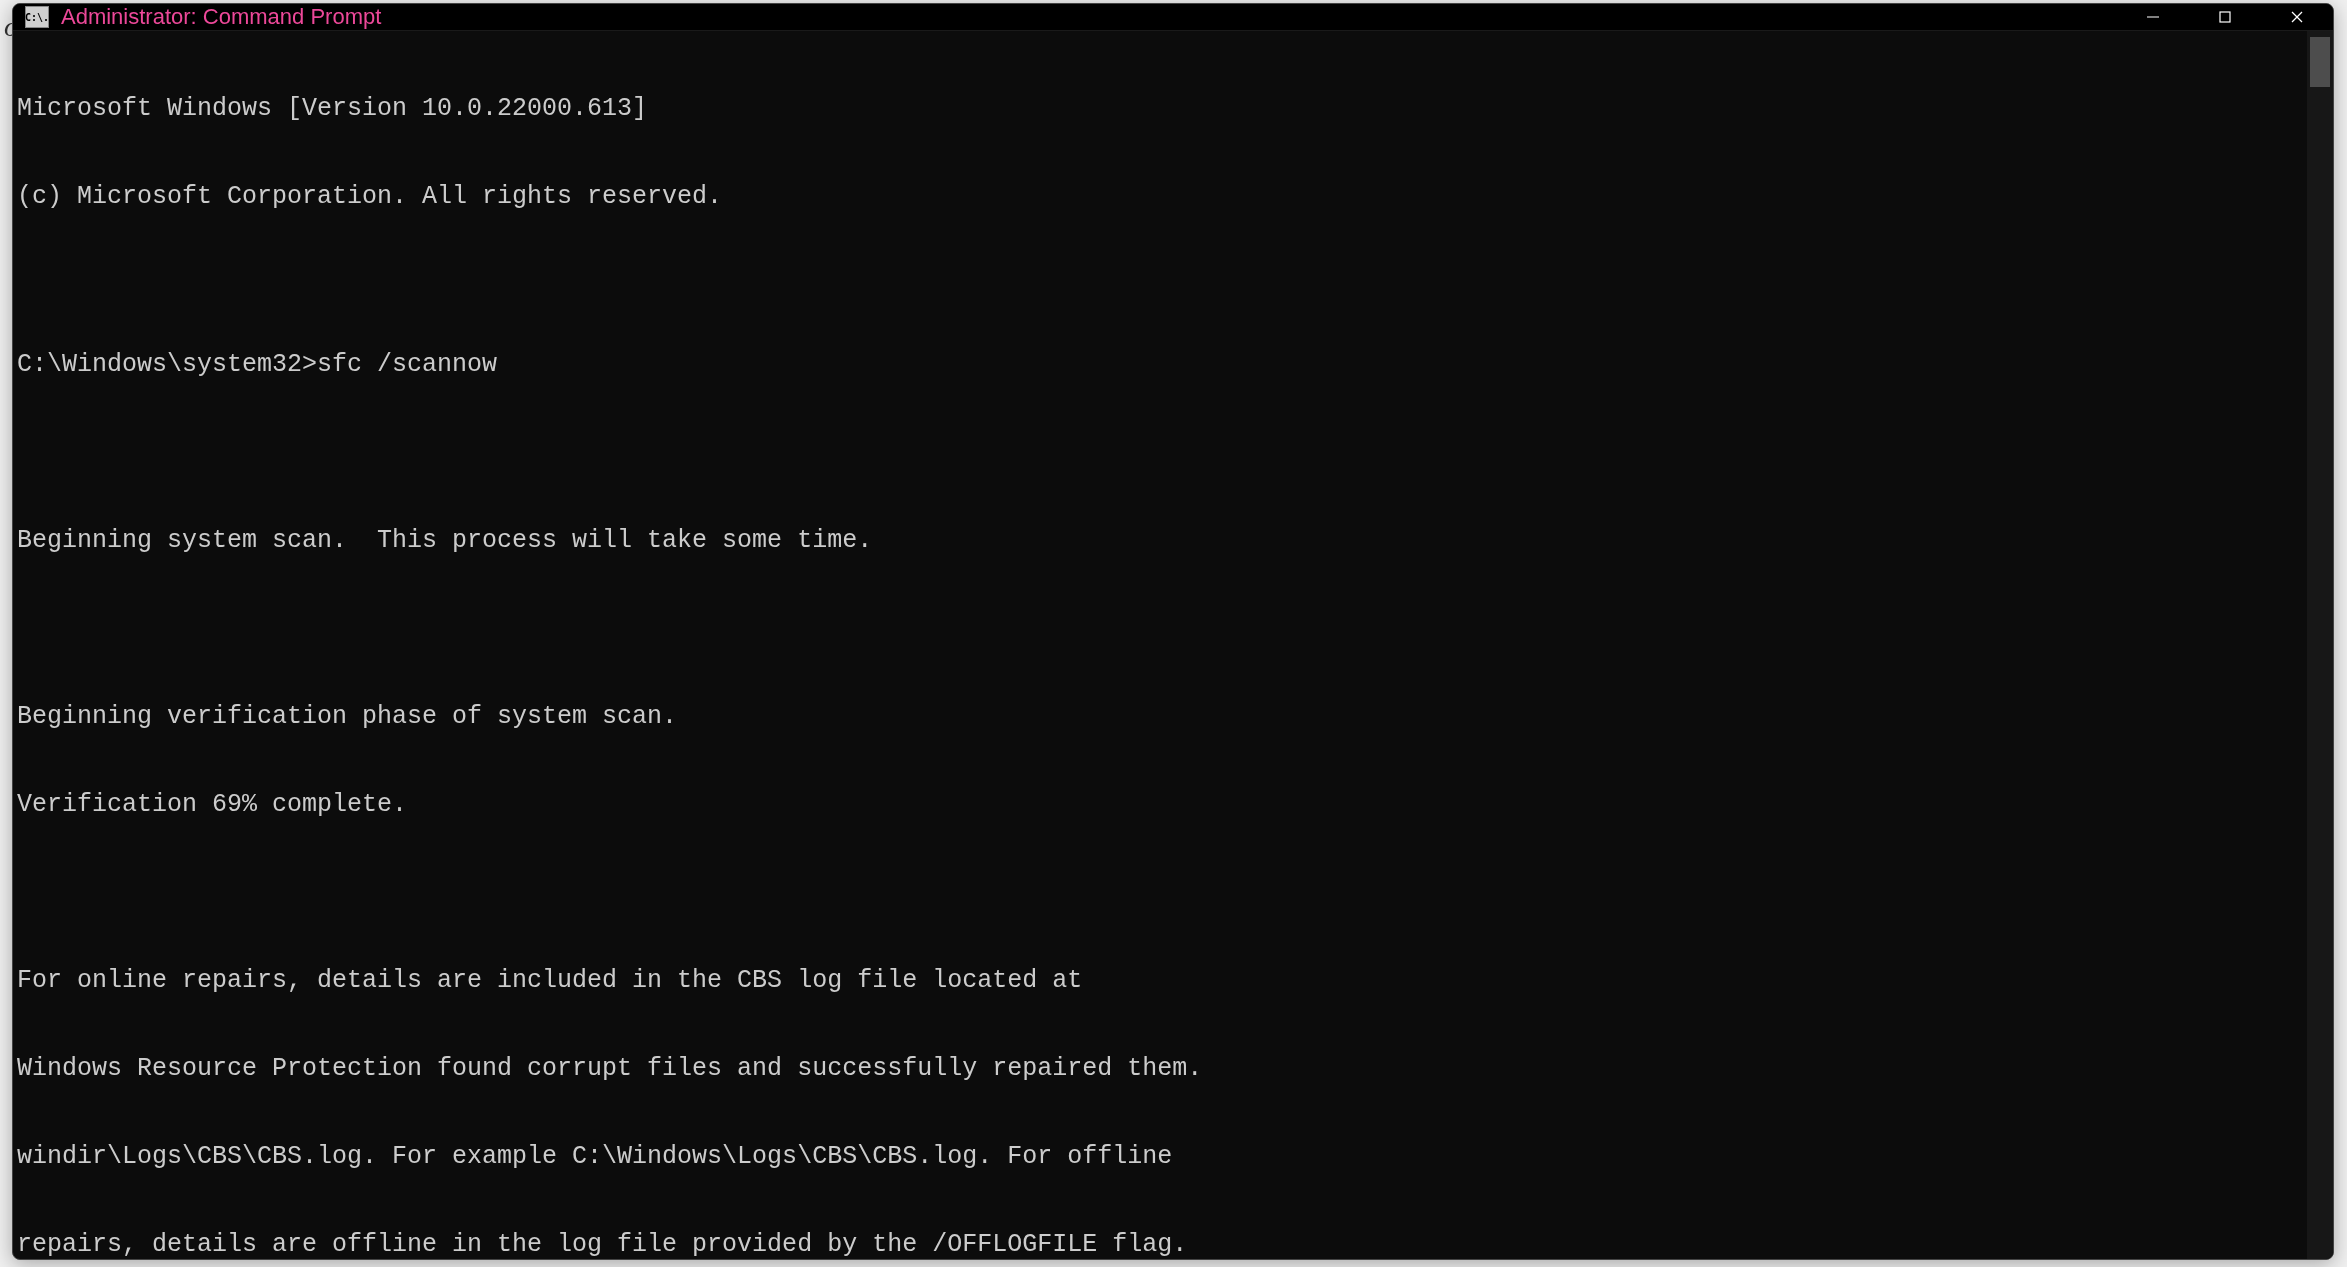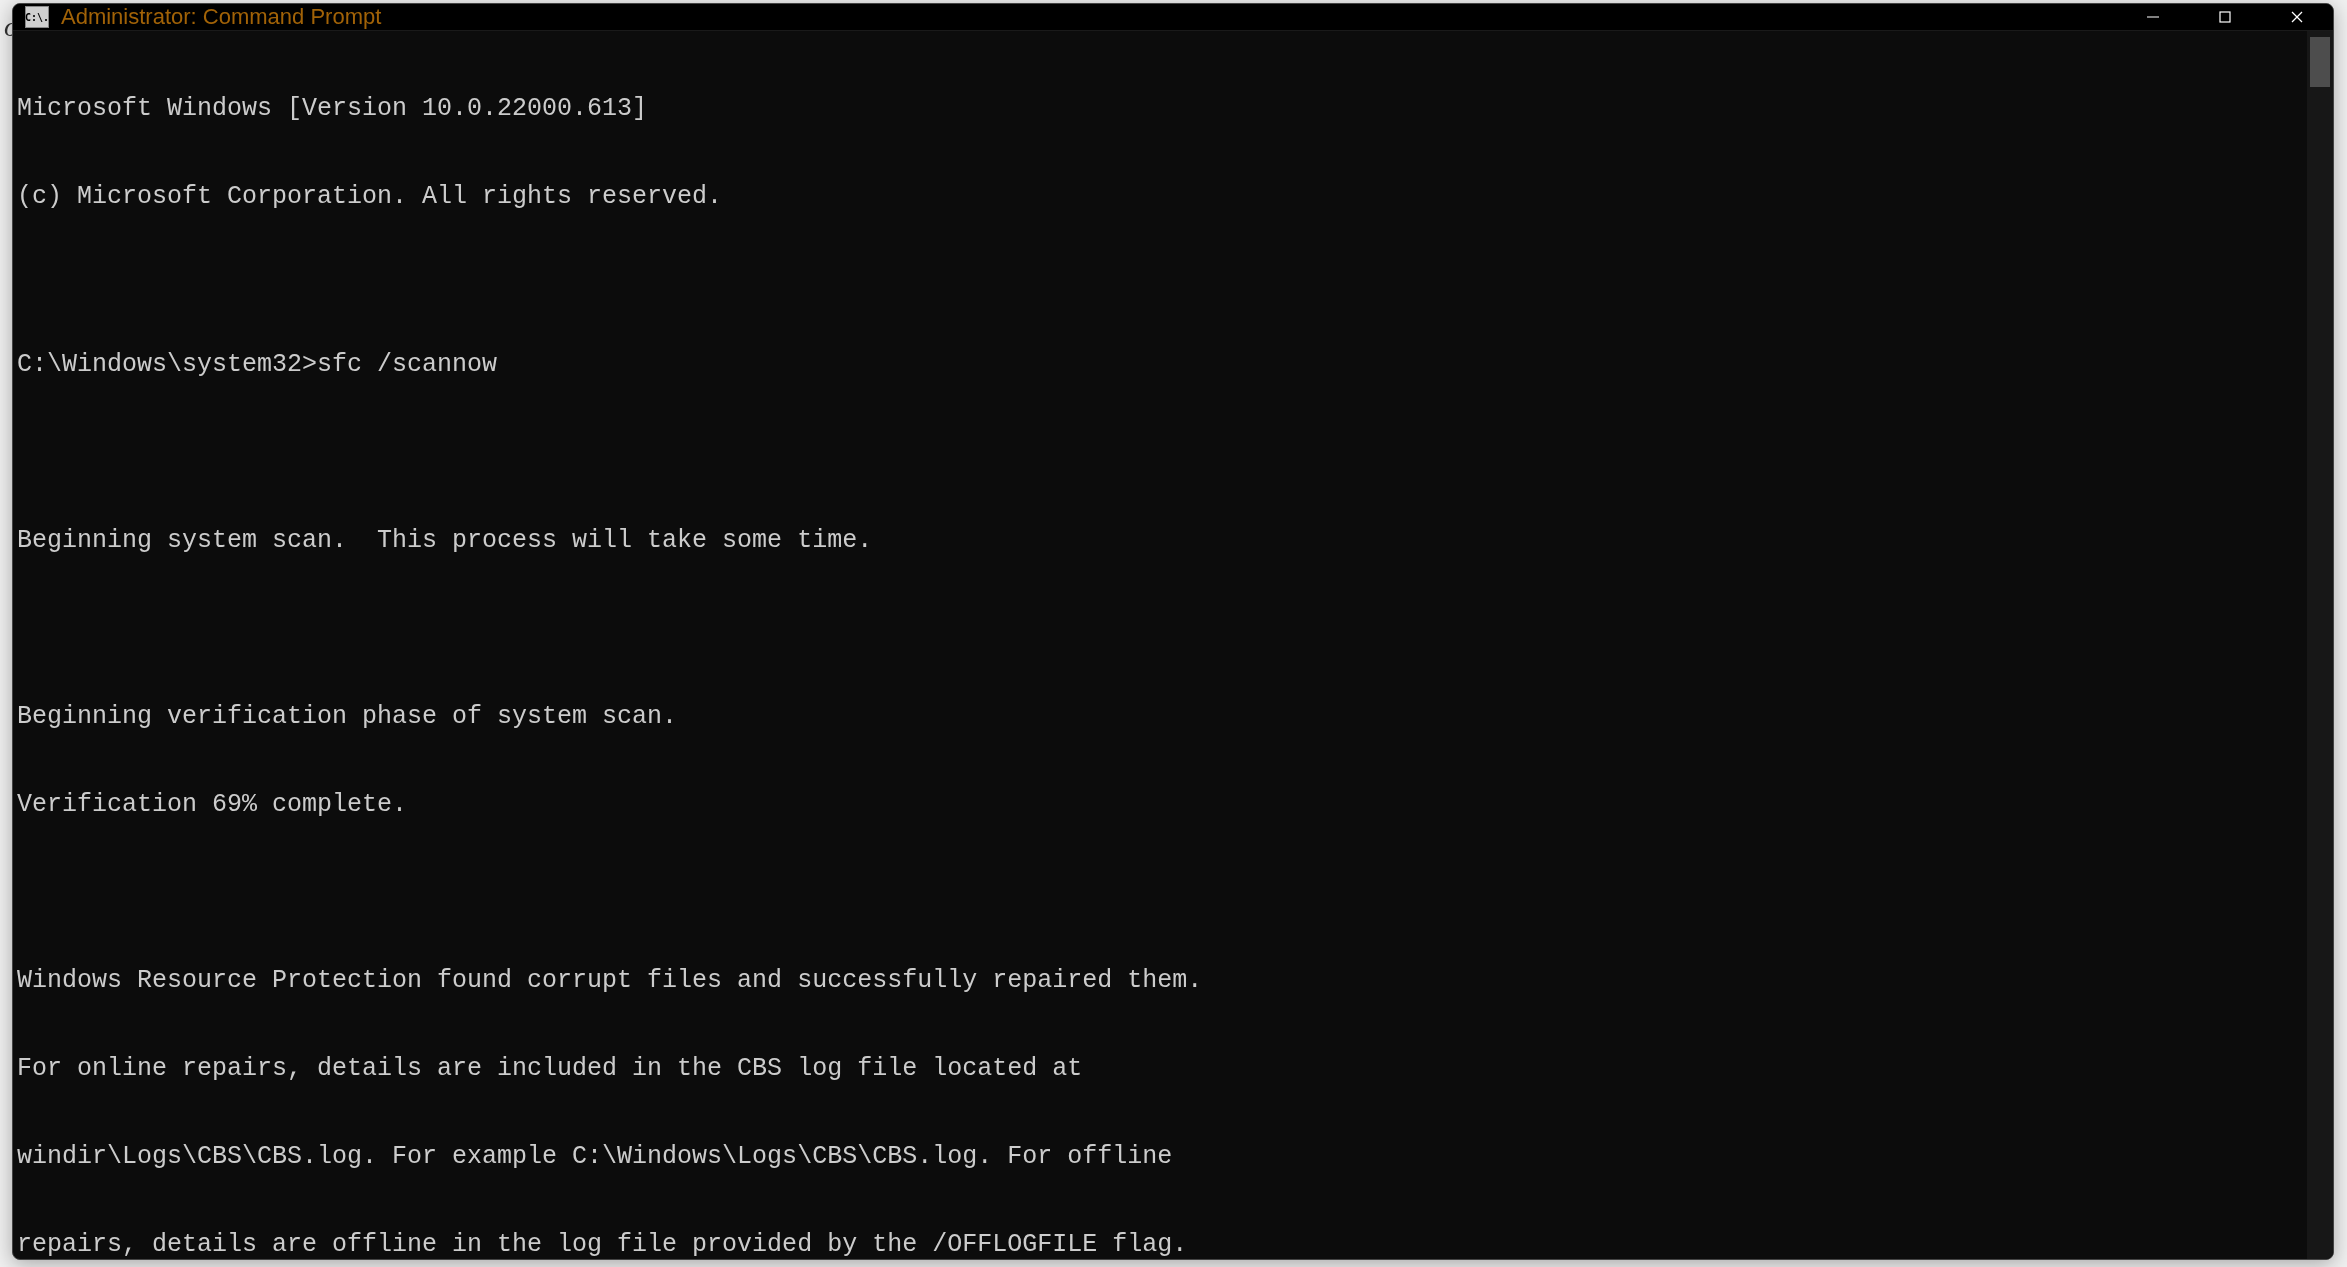--- a/index.html
+++ b/index.html
@@ -61,21 +61,21 @@
       display: inline-flex;
       align-items: center;
       justify-content: center;
       font-family: Consolas, monospace;
       font-size: 10px;
       font-weight: bold;
       color: #000;
       border: 1px solid #888;
     }
     .title-text {
-      color: #a16207;
+      color: #ec4899;
       font-size: 22px;
       font-weight: 400;
     }
     .window-controls {
       display: flex;
       height: 100%;
     }
     .win-ctrl {
       width: 72px;
       height: 100%;
@@ -187,22 +187,22 @@
 <div class="terminal-line">Microsoft Windows [Version 10.0.22000.613]</div>
 <div class="terminal-line">(c) Microsoft Corporation. All rights reserved.</div>
 <div class="terminal-line"> </div>
 <div class="prompt-line"><span>C:\Windows\system32&gt;</span><span>sfc /scannow</span></div>
 <div class="terminal-line"> </div>
 <div class="terminal-line">Beginning system scan.  This process will take some time.</div>
 <div class="terminal-line"> </div>
 <div class="terminal-line">Beginning verification phase of system scan.</div>
 <div class="terminal-line">Verification 69% complete.</div>
 <div class="terminal-line"> </div>
+<div class="terminal-line">For online repairs, details are included in the CBS log file located at</div>
 <div class="terminal-line">Windows Resource Protection found corrupt files and successfully repaired them.</div>
-<div class="terminal-line">For online repairs, details are included in the CBS log file located at</div>
 <div class="terminal-line">windir\Logs\CBS\CBS.log. For example C:\Windows\Logs\CBS\CBS.log. For offline</div>
 <div class="terminal-line">repairs, details are offline in the log file provided by the /OFFLOGFILE flag.</div>
 <div class="terminal-line"> </div>
 
     </div>
     <div class="scrollbar-track">
       <div class="scrollbar-thumb"></div>
     </div>
   </div>
 </div>

